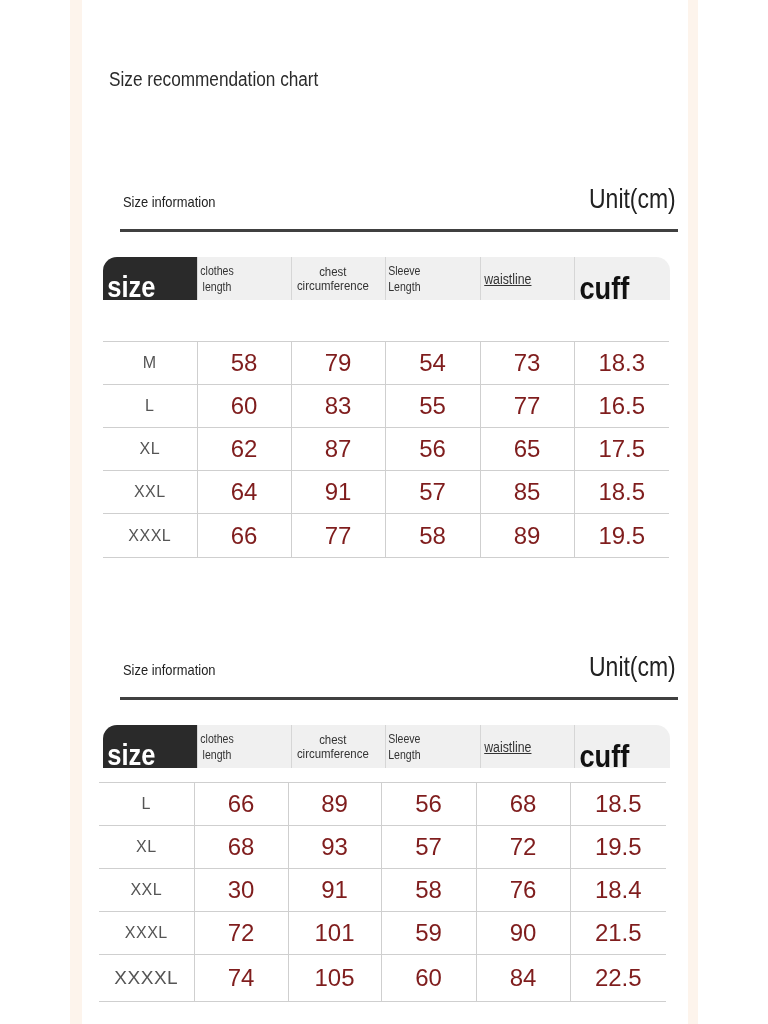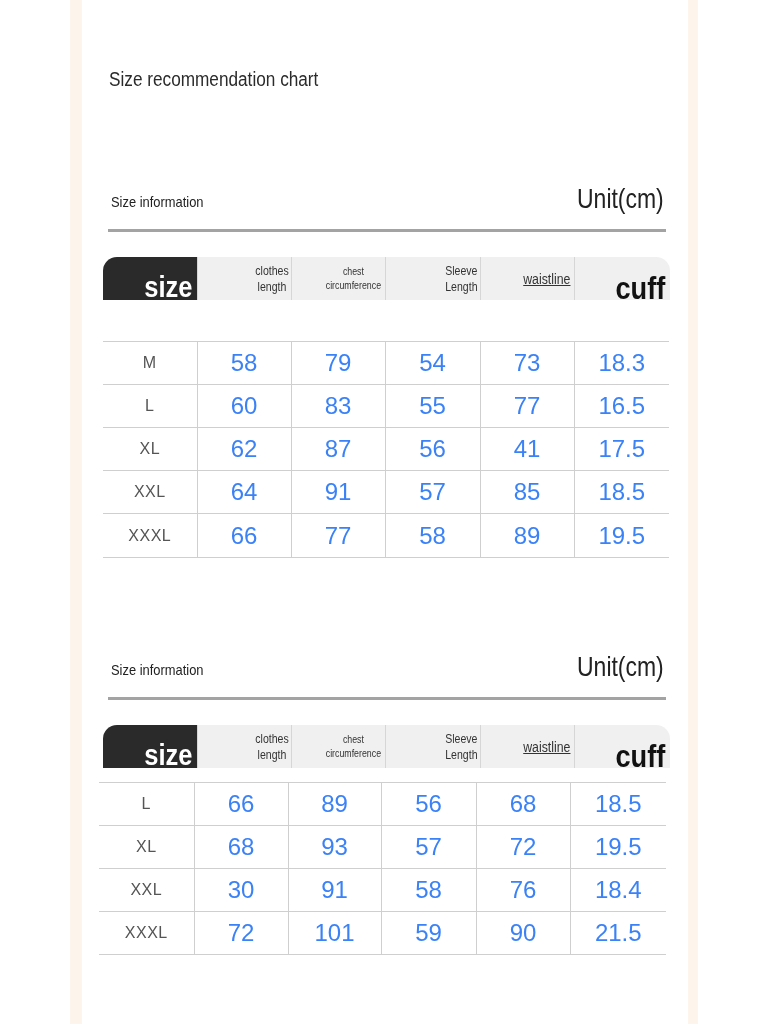--- a/index.html
+++ b/index.html
@@ -9,51 +9,51 @@
   }
   .stripe { position:absolute; top:0; height:1024px; background:#fdf4ec; }
   .stripe.left { left:70px; width:12px; }
   .stripe.right { left:688px; width:10px; }
 
   .page-title {
     position:absolute; left:109px; top:68px; font-size:20px; color:#2b2b2b;
     font-family:"Liberation Sans Narrow","Liberation Sans", sans-serif;
     transform:scaleX(0.86); transform-origin:left center; letter-spacing:0px;
   }
-  .info-head { position:absolute; left:108px; width:558px; height:46px; border-bottom:3px solid #a3a3a3; }
+  .info-head { position:absolute; left:120px; width:558px; height:46px; border-bottom:3px solid #404040; }
   .info-label {
     position:absolute; left:3px; top:10px; font-size:15px; color:#222;
     transform:scaleX(0.86); transform-origin:left center;
   }
   .unit-label {
     position:absolute; right:2px; top:0px; font-size:28px; color:#222;
     transform:scaleX(0.82); transform-origin:right center;
   }
 
   .hdr { position:absolute; height:43px; display:flex; }
   .hdr .cell {
     background:#f0f0f0; border-right:1px solid #d6d6d6; box-sizing:border-box;
-    display:flex; align-items:center; justify-content:flex-end; text-align:center;
+    display:flex; align-items:center; justify-content:flex-start; text-align:center;
     font-size:12px; line-height:16px; color:#333;
   }
   .hdr .cell.size {
     background:#2a2a2a; color:#fff; font-size:30px; font-weight:bold; border-top-left-radius:14px;
     align-items:flex-end; padding-bottom:0px; overflow:hidden;
   }
   .hdr .cell.size span { transform:scaleX(0.85); display:inline-block; line-height:30px; margin-bottom:-2px; }
-  .hdr .cell.small { font-size:10px; line-height:14px; }
+  .hdr .cell.small { font-size:13px; line-height:14px; }
   .hdr .cell.mid { font-size:14px;text-decoration:underline; }
   .hdr .cell.cuff { font-size:32px; font-weight:bold; color:#111; border-right:none; border-top-right-radius:14px; align-items:flex-end; }
   .hdr .cell.cuff span { transform:scaleX(0.85); display:inline-block; line-height:32px; margin-bottom:-4px; }
   .hdr .cell .narrow { transform:scaleX(0.88); display:inline-block; }
 
   table.grid { position:absolute; border-collapse:collapse; table-layout:fixed; }
   table.grid td {
     border-top:1px solid #cfcfcf; border-bottom:1px solid #cfcfcf; border-left:1px solid #cfcfcf;
-    text-align:center; font-size:24px; color:#3b82f6; padding:0; height:42px;
+    text-align:center; font-size:24px; color:#7f1d1d; padding:0; height:42px;
   }
   table.grid td:first-child { border-left:none; font-size:16px; color:#555; letter-spacing:0.5px; }
   table.grid td.xxxxl { font-size:19px; }
 </style>
 </head>
 <body>
 
 <div class="stripe left"></div>
 <div class="stripe right"></div>
 
@@ -110,21 +110,21 @@
       <td>83</td>
       <td>55</td>
       <td>77</td>
       <td>16.5</td>
     </tr>
     <tr>
       <td>XL</td>
       <td>62</td>
       <td>87</td>
       <td>56</td>
-      <td>41</td>
+      <td>65</td>
       <td>17.5</td>
     </tr>
     <tr>
       <td>XXL</td>
       <td>64</td>
       <td>91</td>
       <td>57</td>
       <td>85</td>
       <td>18.5</td>
     </tr>
@@ -202,15 +202,23 @@
       <td>18.4</td>
     </tr>
     <tr>
       <td>XXXL</td>
       <td>72</td>
       <td>101</td>
       <td>59</td>
       <td>90</td>
       <td>21.5</td>
     </tr>
+    <tr>
+      <td class="xxxxl" style="height:46px">XXXXL</td>
+      <td>74</td>
+      <td>105</td>
+      <td>60</td>
+      <td>84</td>
+      <td>22.5</td>
+    </tr>
   </tbody>
     </table>
 </div>
 
 </body></html>

